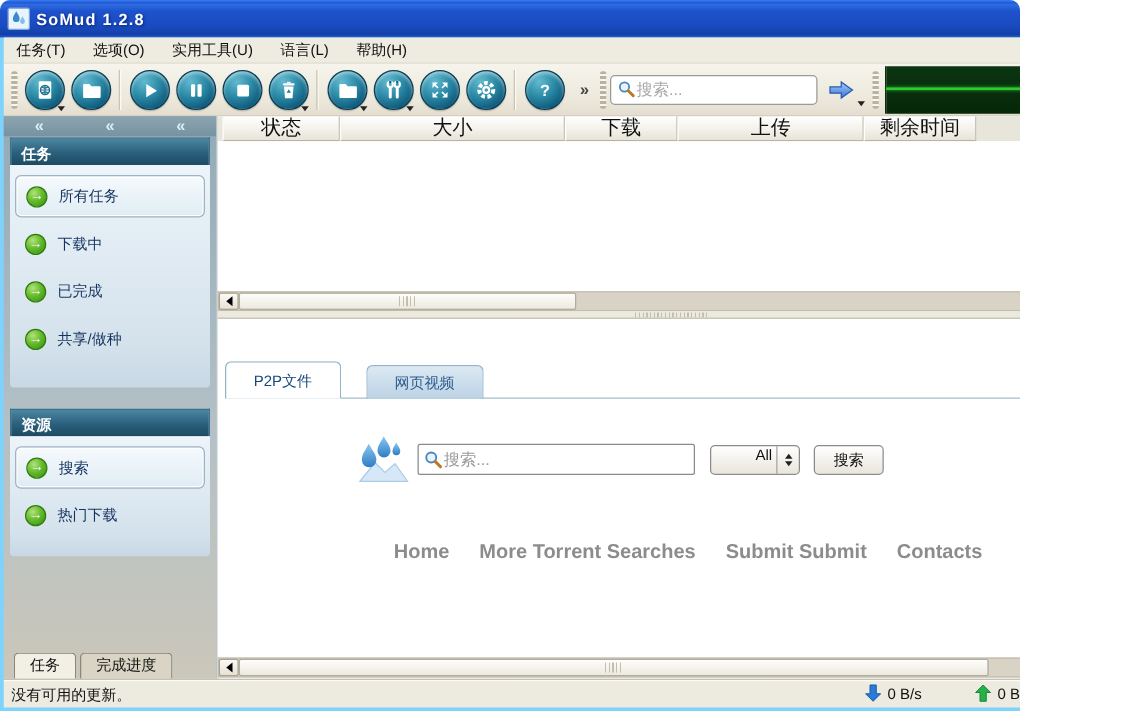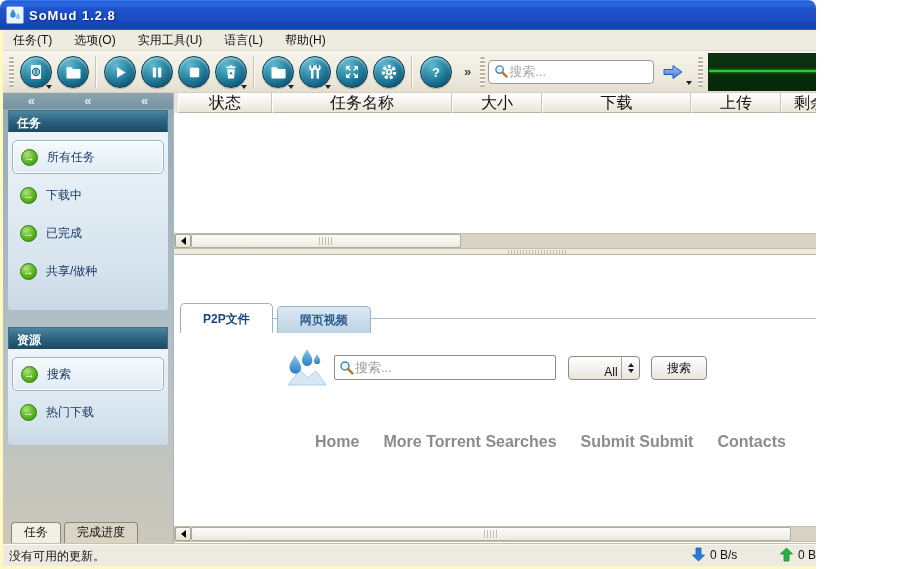--- a/index.html
+++ b/index.html
@@ -1,18 +1,18 @@
 <!DOCTYPE html>
 <html><head>
 <meta charset="utf-8">
 <style>
   * { margin:0; padding:0; box-sizing:border-box; }
   html,body { width:904px; height:569px; background:#fff; font-family:"Liberation Sans", sans-serif; }
   .window { position:relative; width:816px; height:569px; border-radius:8px 8px 0 0; overflow:hidden;
-            background:#fef9c3; }
+            background:#7dd3fc; }
   
   .titlebar { position:absolute; left:0; top:0; width:904px; height:30px;
     background:linear-gradient(180deg,#377bf2 0%,#2058d6 8%,#2e6ce0 12%,#1e52cc 30%,#1a4ac0 70%,#1340a8 92%,#2a5fd0 100%);
     display:flex; align-items:center; padding:0 6px; }
   .app-icon { width:18px; height:18px; margin-right:5px; background:#eaf4fc; border:1px solid #7aa4d8; border-radius:2px;
     display:flex; align-items:center; justify-content:center; }
   .wtitle { color:#fff; font-weight:bold; font-size:13px; text-shadow:1px 1px 2px #0a2a7a; letter-spacing:1px; }
   .winbtns { margin-left:auto; display:flex; gap:3px; }
   .winbtn { width:22px; height:21px; border-radius:3px; border:1px solid #dce8fa; position:relative; }
   .winbtn.min, .winbtn.max { background:linear-gradient(180deg,#8db2f5 0%,#4a7ce8 45%,#2a58cc 100%); }
@@ -89,32 +89,32 @@
   .vgrip { width:8px; height:14px; background:repeating-linear-gradient(180deg,#c3beae 0 1px,transparent 1px 3px); }
   .tri-l { width:0;height:0;border:4px solid transparent;border-right:5px solid #000;margin-left:-3px;}
   .tri-r { width:0;height:0;border:4px solid transparent;border-left:5px solid #000;margin-right:-3px;}
   .tri-u { width:0;height:0;border:4px solid transparent;border-bottom:5px solid #000;margin-top:-3px;}
   .tri-d { width:0;height:0;border:4px solid transparent;border-top:5px solid #000;margin-bottom:-3px;}
   .splitter { height:5px; background:#eceadf; display:flex; align-items:center; justify-content:center; }
   .splitter .hgrip { width:60px; height:4px; }
   
   .lower { position:relative; height:289px; background:#fff; border-top:1px solid #b9b4a4; }
   .ptabs { position:absolute; left:6px; top:38px; right:22px; height:26px; border-bottom:1px solid #a3becf; display:flex; align-items:flex-end; }
-  .ptab { border:1px solid #94b2c8; border-bottom:none; border-radius:5px 5px 0 0; font-size:12px; font-weight:bold;
-    padding:5px 22px 4px 22px; margin-right:4px; position:relative; top:15px; }
+  .ptab { border:1px solid #94b2c8; border-bottom:none; border-radius:5px 5px 0 0; font-size:12px; font-weight:normal;
+    padding:5px 22px 4px 22px; margin-right:20px; position:relative; top:1px; }
   .ptab.active { background:#fff; color:#16467e; padding-top:7px; border-bottom:1px solid #fff; }
   .ptab.inactive { background:linear-gradient(180deg,#dce9f4,#bcd2e4); color:#2f5e8e; }
   .p2p-logo { position:absolute; left:110px; top:88px; }
   .p2p-search { position:absolute; left:160px; top:100px; display:flex; align-items:center; }
   .p2p-input { width:222px; height:25px; border:1px solid #8a8a8a; border-radius:2px; background:#fff;
     display:flex; align-items:center; padding-left:4px; }
   .p2p-input input { border:none; outline:none; flex:1; font-size:13px; min-width:0; background:transparent; font-family:"Liberation Sans",sans-serif;}
   .p2p-input input::placeholder { color:#9a9a9a; }
   .select-all { width:72px; height:24px; margin-left:12px; border:1px solid #8a8a8a; border-radius:4px;
-    background:linear-gradient(180deg,#fff,#e9e5dc); display:flex; align-items:flex-end;padding-left:32px; }
+    background:linear-gradient(180deg,#fff,#e9e5dc); display:flex; align-items:flex-start;padding-left:32px; }
   .select-all .val { flex:1; text-align:center; font-size:12px; color:#111; }
   .spinner { width:18px; height:100%; border-left:1px solid #a8a49a; display:flex; flex-direction:column; align-items:center; justify-content:center; gap:2px; }
   .sp-u { width:0;height:0;border:3px solid transparent;border-bottom:4px solid #222;}
   .sp-d { width:0;height:0;border:3px solid transparent;border-top:4px solid #222;}
   .btn-search { width:56px; height:24px; margin-left:11px; border:1px solid #8a8a8a; border-radius:4px;
     background:linear-gradient(180deg,#fff,#e9e5dc); font-size:12px; color:#111; text-align:center; line-height:22px; }
   .p2p-links { position:absolute; left:141px; top:178px; display:flex; gap:24px; font-size:16px; font-weight:bold; color:#8c8c8c; }
   .vscroll { position:absolute; right:4px; top:1px; width:16px; height:268px; background:#d9d3c6; border:1px solid #c2bcac;
     display:flex; flex-direction:column; }
   .lower-hscroll { position:absolute; left:0px; bottom:1px; width:704px; }
@@ -347,21 +347,20 @@
       <div class="sb-tabs">
         <div class="sbtab active">任务</div>
         <div class="sbtab">完成进度</div>
       </div>
     </div>
 
     <div class="main">
 
       <div class="thead">
         <div class="th">状态</div>
-        <div class="th">任务名称</div>
         <div class="th">大小</div>
         <div class="th">下载</div>
         <div class="th">上传</div>
         <div class="th">剩余时间</div>
       </div>
 
       <div class="tbody"></div>
 
       <div class="hscroll">
         <div class="sbtn">

